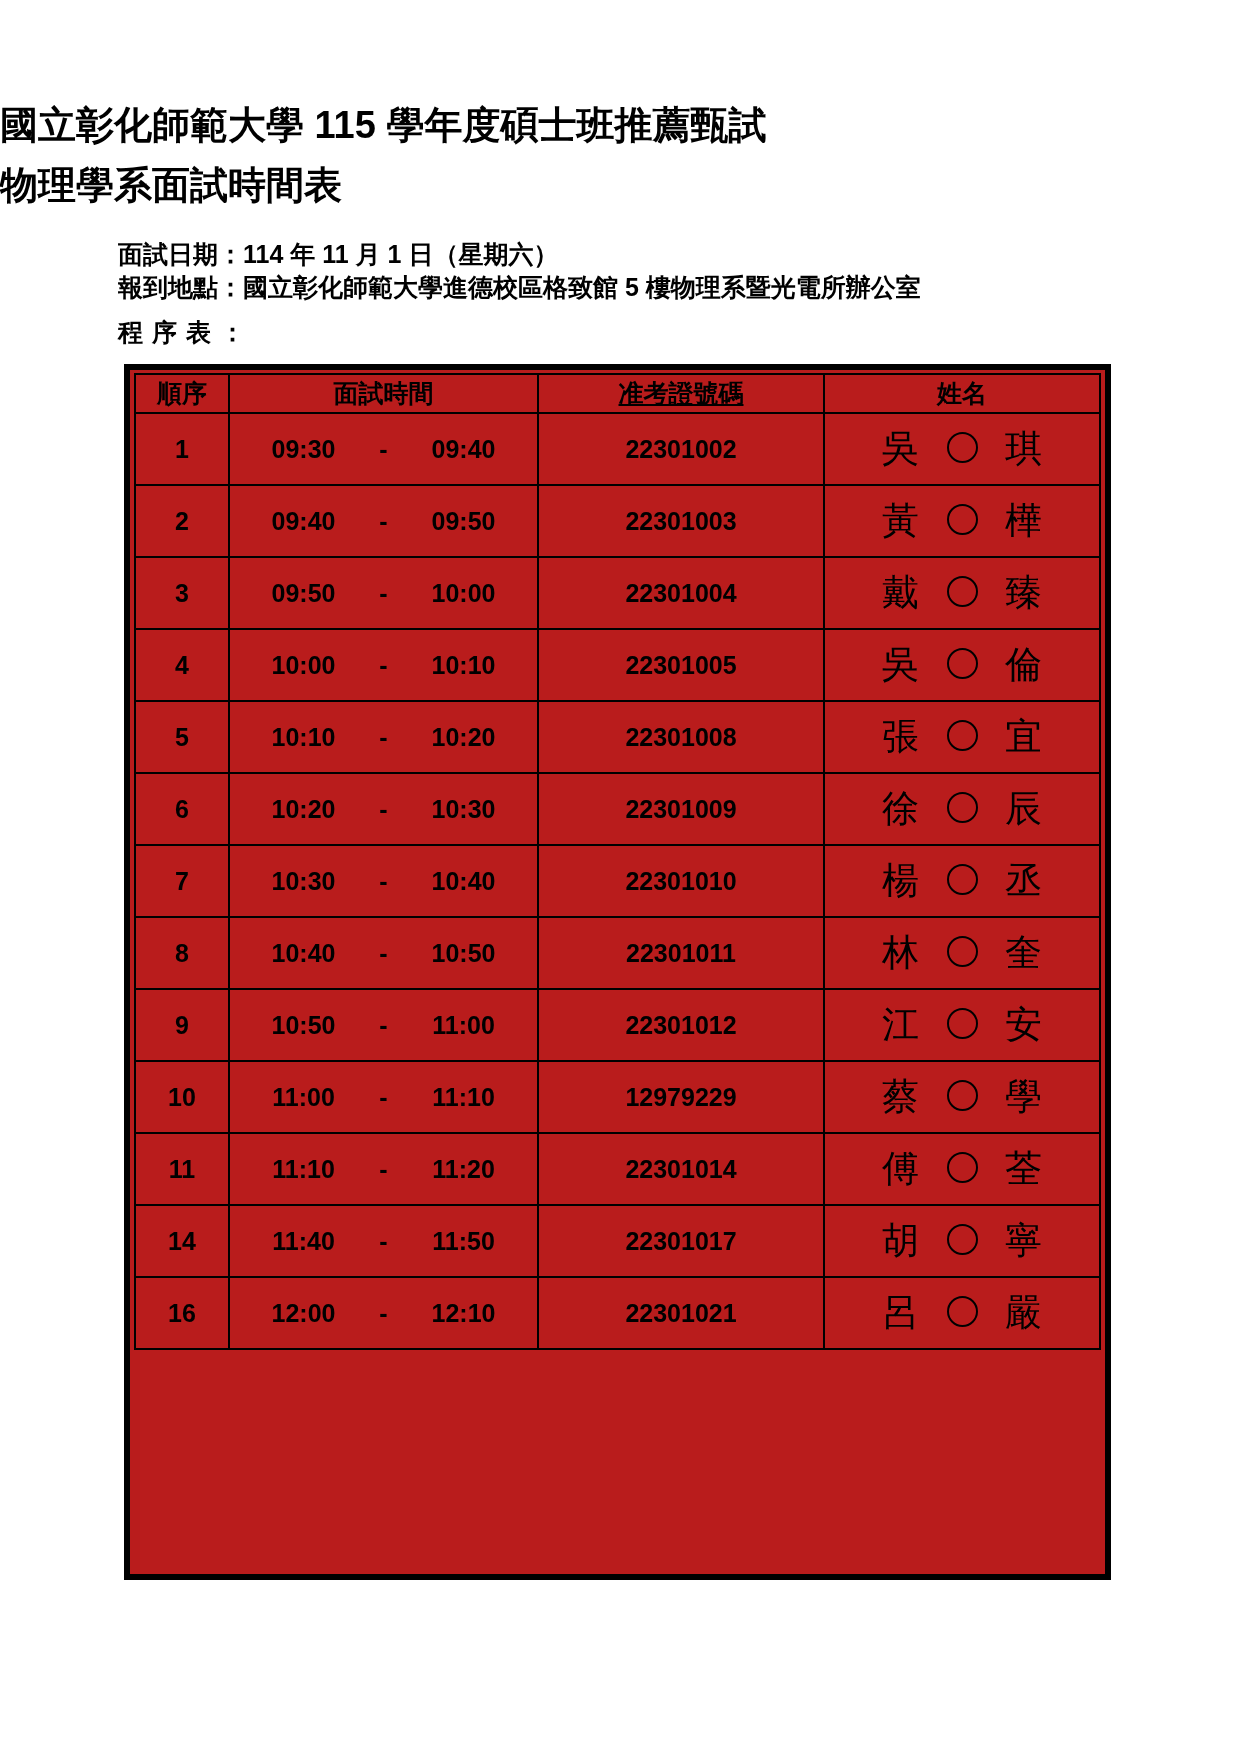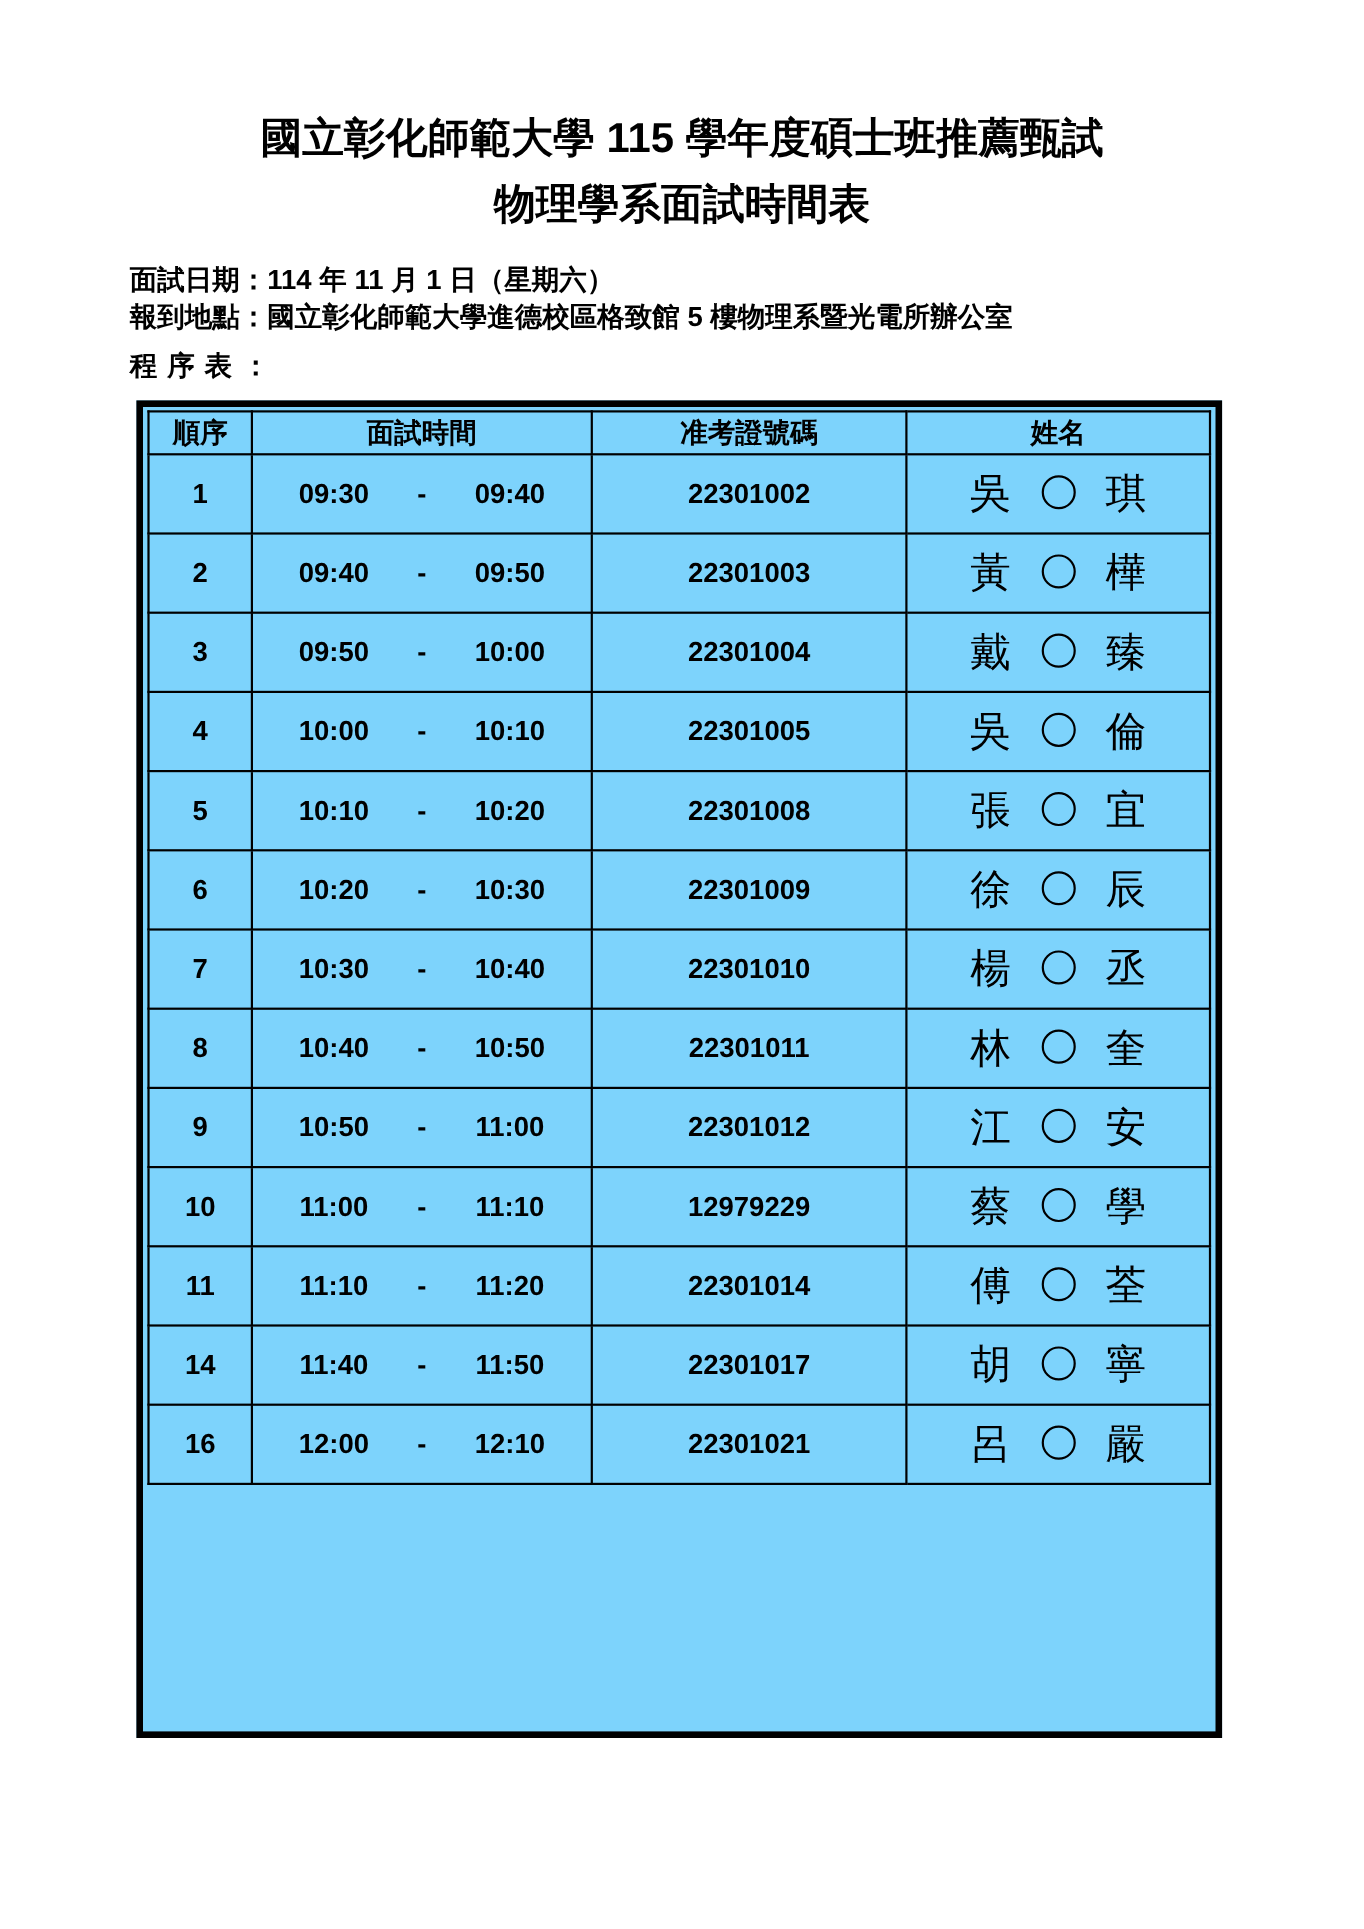--- a/index.html
+++ b/index.html
@@ -1,34 +1,34 @@
 <!DOCTYPE html>
 <html><head>
 <meta charset="utf-8">
 <style>
   html, body { margin:0; padding:0; background:#ffffff; }
   body { width:1240px; height:1754px; position:relative; overflow:hidden;
          font-family:"Liberation Sans", "DejaVu Sans", sans-serif; color:#000; }
-  .title { position:absolute; left:0; width:1240px; text-align:center; font-weight:bold; font-size:38px; letter-spacing:0px; }
+  .title { position:absolute; left:0; width:1240px; text-align:left; font-weight:bold; font-size:38px; letter-spacing:0px; }
   .t1 { top:100px; }
   .t2 { top:160px; }
   .info { position:absolute; left:118px; font-weight:bold; font-size:25px; white-space:nowrap;text-align:right; }
   .i1 { top:238px; }
   .i2 { top:271px; }
   .i3 { top:316px; letter-spacing:9px; }
   .frame { position:absolute; left:124px; top:364px; width:987px; height:1216px;
-           box-sizing:border-box; border:6px solid #000; background:#7dd3fc; }
+           box-sizing:border-box; border:6px solid #000; background:#b91c1c; }
   table.sched { position:absolute; left:4px; top:3px; width:967px; border-collapse:collapse;
            border:2px solid #000; }
   table.sched th, table.sched td { border:2px solid #000; text-align:center; padding:0; font-weight:bold; }
   table.sched th { height:37px; font-size:25px; }
   table.sched td { height:70px; font-size:25px; }
   .c-seq { width:92px; }
   .c-time { width:307px;margin-left:48px; }
-  .c-id { width:284px; }
+  .c-id { width:284px;text-decoration:underline; }
   .c-name { width:auto; }
   .tm { display:inline-block; }
   .tm .a { display:inline-block; width:90px; text-align:center; }
   .tm .d { display:inline-block; width:70px; text-align:center; }
   .tm .b { display:inline-block; width:90px; text-align:center; }
   .nm { font-size:37px; font-weight:normal; font-family:"DejaVu Sans", sans-serif; }
   .nm span { display:inline-block; width:62px; text-align:center; }
   .nm .circle { display:inline-block; width:31px; height:31px; border:2.5px solid #000; border-radius:50%;
                 vertical-align:middle; margin:0 15px; box-sizing:border-box; position:relative; top:-3px; }
 </style>

